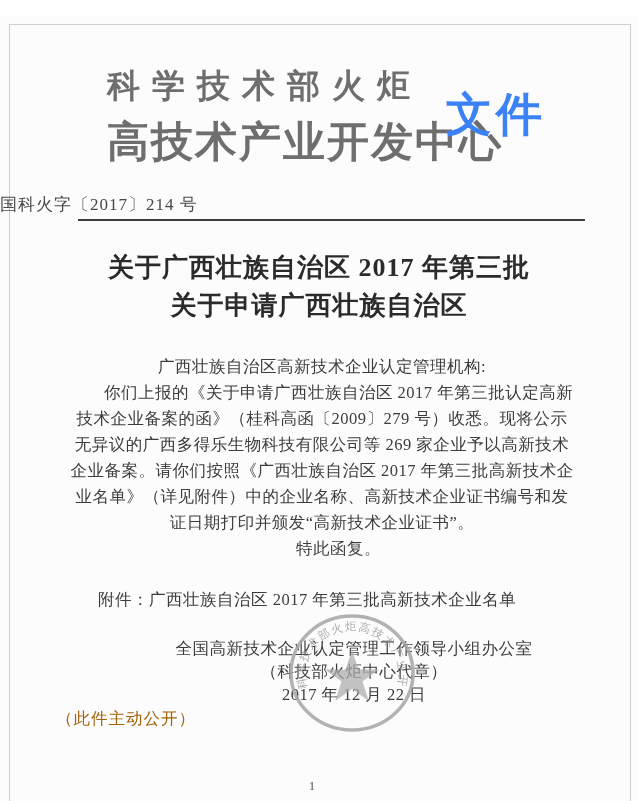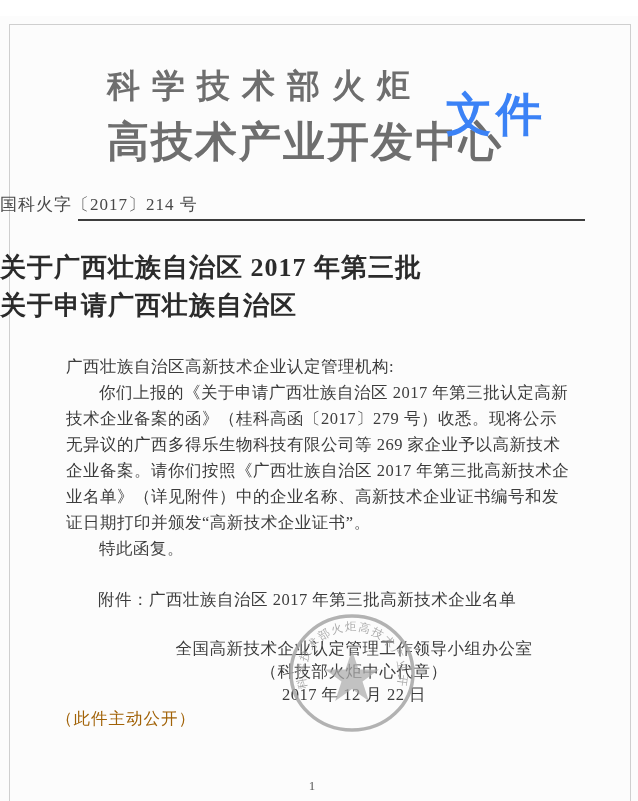--- a/index.html
+++ b/index.html
@@ -24,28 +24,28 @@
   .doc-type{
     position:absolute;left:446px;top:68px;font-size:46px;font-weight:700;
     color:#3b82f6;letter-spacing:4px;white-space:nowrap;
   }
   .doc-number{
     position:absolute;left:0;right:0;top:177px;
     font-size:17px;color:#474747;letter-spacing:1px;
   }
   .red-rule{position:absolute;left:78px;top:203px;width:507px;height:2px;background:#3d3d3d;}
   .title-l1,.title-l2{
-    position:absolute;left:0;right:0;font-weight:700;
+    position:absolute;left:0;right:0;text-align:center;font-weight:700;
     font-size:26px;color:#2b2b2b;letter-spacing:1px;
   }
   .title-l1{top:234px;}
   .title-l2{top:272px;}
   .body-block{
     position:absolute;left:66px;top:338px;width:512px;
-    font-size:16.5px;line-height:26px;color:#3c3c3c;
+    font-size:16.5px;line-height:26px;color:#3c3c3c;text-align:center;
   }
   .body-line{white-space:nowrap;letter-spacing:0.5px;}
   .body-line.indent{padding-left:33px;}
   .attachment{
     position:absolute;left:98px;top:573px;font-size:16.5px;color:#3c3c3c;
     letter-spacing:0.5px;white-space:nowrap;
   }
   .sig-block{
     position:absolute;left:70px;right:0;top:621px;text-align:center;
     font-size:16.5px;line-height:23px;color:#3c3c3c;letter-spacing:0.5px;
@@ -73,21 +73,21 @@
   <div class="doc-number">国科火字〔2017〕214 号</div>
 
   <div class="red-rule"></div>
 
   <div class="title-l1">关于广西壮族自治区 2017 年第三批</div>
   <div class="title-l2">关于申请广西壮族自治区</div>
 
   <div class="body-block">
     <div class="body-line">广西壮族自治区高新技术企业认定管理机构:</div>
     <div class="body-line indent">你们上报的《关于申请广西壮族自治区 2017 年第三批认定高新</div>
-    <div class="body-line">技术企业备案的函》（桂科高函〔2017〕279 号）收悉。现将公示</div>
+    <div class="body-line">技术企业备案的函》（桂科高函〔2009〕279 号）收悉。现将公示</div>
     <div class="body-line">无异议的广西多得乐生物科技有限公司等 269 家企业予以高新技术</div>
     <div class="body-line">企业备案。请你们按照《广西壮族自治区 2017 年第三批高新技术企</div>
     <div class="body-line">业名单》（详见附件）中的企业名称、高新技术企业证书编号和发</div>
     <div class="body-line">证日期打印并颁发“高新技术企业证书”。</div>
     <div class="body-line indent">特此函复。</div>
   </div>
 
   <div class="attachment">附件：广西壮族自治区 2017 年第三批高新技术企业名单</div>
 
   <div class="sig-block">

